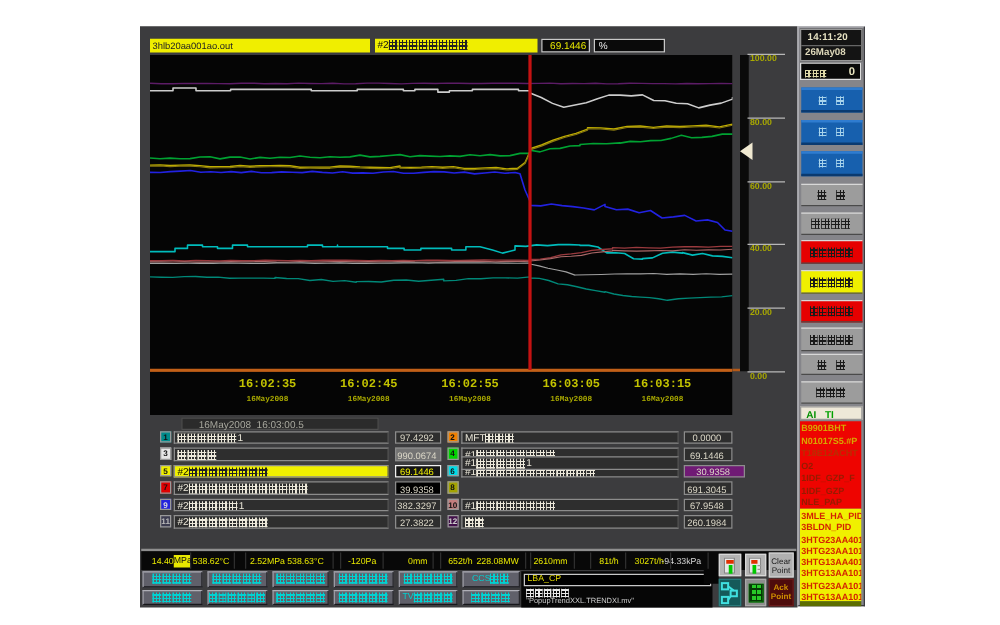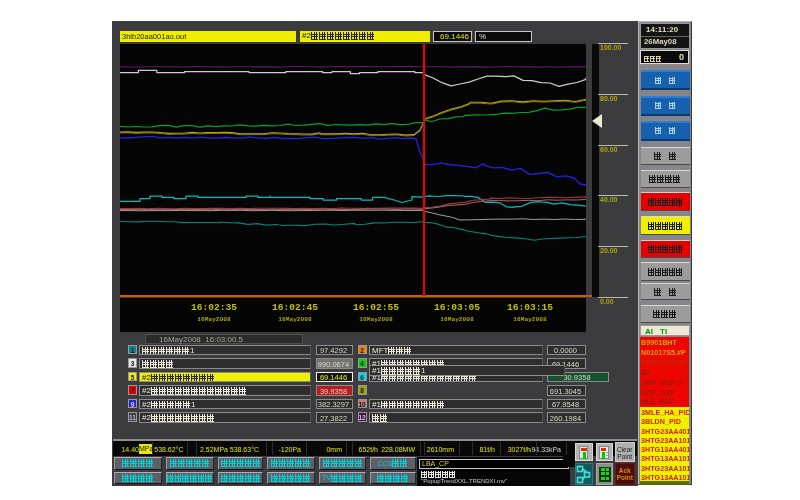--- a/index.html
+++ b/index.html
@@ -66,38 +66,38 @@
 <div class="lb" style="left:139px;top:344.5px;width:172px;background:#2e2e2e;color:#ece8da"><i class="cj"></i><i class="cj"></i><i class="cj"></i><i class="cj"></i><i class="cj"></i><i class="cj"></i><span class="lat">1</span></div>
 <div class="vb" style="left:316px;top:344.5px;width:37px;color:#dcd8c8;background:#2e2e2e;border-color:#8c8c8c">97.4292</div>
 <div class="sq" style="left:128px;top:358.05px;background:#e6e6e6;color:#111">3</div>
 <div class="lb" style="left:139px;top:358.05px;width:172px;background:#2e2e2e;color:#ece8da"><i class="cj"></i><i class="cj"></i><i class="cj"></i><i class="cj"></i></div>
 <div class="vb" style="left:316px;top:358.05px;width:37px;color:#dcd8c8;background:#737373;border-color:#8c8c8c">990.0674</div>
 <div class="sq" style="left:128px;top:371.6px;background:#f0f000;color:#111">5</div>
 <div class="lb" style="left:139px;top:371.6px;width:172px;background:#f0f000;color:#101000"><span class="lat">#2</span><i class="cj" style="width:7px;height:8px;background:repeating-linear-gradient(90deg,#222 0 1px,transparent 1px 2.7px),repeating-linear-gradient(0deg,#222 0 1px,transparent 1px 2.7px);"></i><i class="cj" style="width:7px;height:8px;background:repeating-linear-gradient(90deg,#222 0 1px,transparent 1px 2.7px),repeating-linear-gradient(0deg,#222 0 1px,transparent 1px 2.7px);"></i><i class="cj" style="width:7px;height:8px;background:repeating-linear-gradient(90deg,#222 0 1px,transparent 1px 2.7px),repeating-linear-gradient(0deg,#222 0 1px,transparent 1px 2.7px);"></i><i class="cj" style="width:7px;height:8px;background:repeating-linear-gradient(90deg,#222 0 1px,transparent 1px 2.7px),repeating-linear-gradient(0deg,#222 0 1px,transparent 1px 2.7px);"></i><i class="cj" style="width:7px;height:8px;background:repeating-linear-gradient(90deg,#222 0 1px,transparent 1px 2.7px),repeating-linear-gradient(0deg,#222 0 1px,transparent 1px 2.7px);"></i><i class="cj" style="width:7px;height:8px;background:repeating-linear-gradient(90deg,#222 0 1px,transparent 1px 2.7px),repeating-linear-gradient(0deg,#222 0 1px,transparent 1px 2.7px);"></i><i class="cj" style="width:7px;height:8px;background:repeating-linear-gradient(90deg,#222 0 1px,transparent 1px 2.7px),repeating-linear-gradient(0deg,#222 0 1px,transparent 1px 2.7px);"></i><i class="cj" style="width:7px;height:8px;background:repeating-linear-gradient(90deg,#222 0 1px,transparent 1px 2.7px),repeating-linear-gradient(0deg,#222 0 1px,transparent 1px 2.7px);"></i></div>
 <div class="vb" style="left:316px;top:371.6px;width:37px;color:#f0f000;background:#151515;border-color:#f0f0f0">69.1446</div>
 <div class="sq" style="left:128px;top:385.15px;background:#e00000;color:#111">7</div>
 <div class="lb" style="left:139px;top:385.15px;width:172px;background:#2e2e2e;color:#ece8da"><span class="lat">#2</span><i class="cj"></i><i class="cj"></i><i class="cj"></i><i class="cj"></i><i class="cj"></i><i class="cj"></i><i class="cj"></i><i class="cj"></i><i class="cj"></i><i class="cj"></i><i class="cj"></i><i class="cj"></i></div>
-<div class="vb" style="left:316px;top:385.15px;width:37px;color:#dcd8c8;background:#b91c1c;border-color:#8c8c8c">39.9358</div>
+<div class="vb" style="left:316px;top:385.15px;width:37px;color:#dcd8c8;background:#000000;border-color:#8c8c8c">39.9358</div>
 <div class="sq" style="left:128px;top:398.7px;background:#2424dc;color:#ddd">9</div>
 <div class="lb" style="left:139px;top:398.7px;width:172px;background:#2e2e2e;color:#ece8da"><span class="lat">#2</span><i class="cj"></i><i class="cj"></i><i class="cj"></i><i class="cj"></i><i class="cj"></i><span class="lat">1</span></div>
 <div class="vb" style="left:316px;top:398.7px;width:37px;color:#dcd8c8;background:#2e2e2e;border-color:#8c8c8c">382.3297</div>
 <div class="sq" style="left:128px;top:412.25px;background:#3c3c50;color:#bbb">11</div>
 <div class="lb" style="left:139px;top:412.25px;width:172px;background:#2e2e2e;color:#ece8da"><span class="lat">#2</span><i class="cj"></i><i class="cj"></i><i class="cj"></i><i class="cj"></i><i class="cj"></i><i class="cj"></i><i class="cj"></i><i class="cj"></i></div>
 <div class="vb" style="left:316px;top:412.25px;width:37px;color:#dcd8c8;background:#2e2e2e;border-color:#8c8c8c">27.3822</div>
 <div class="sq" style="left:357.5px;top:344.5px;background:#f08000;color:#111">2</div>
 <div class="lb" style="left:369px;top:344.5px;width:174px;background:#2e2e2e;color:#ece8da"><span class="lat">MFT</span><i class="cj"></i><i class="cj"></i><i class="cj"></i></div>
 <div class="vb" style="left:547px;top:344.5px;width:39px;color:#dcd8c8;background:#2e2e2e;border-color:#8c8c8c">0.0000</div>
 <div class="sq" style="left:357.5px;top:358.05px;background:#00d400;color:#111">4</div>
 <div class="lb" style="left:369px;top:358.05px;width:174px;background:#2e2e2e;color:#ece8da"><span class="lat">#1</span><i class="cj"></i><i class="cj"></i><i class="cj"></i><i class="cj"></i><i class="cj"></i><i class="cj"></i><i class="cj"></i><i class="cj"></i></div>
 <div class="vb" style="left:547px;top:358.05px;width:39px;color:#dcd8c8;background:#2e2e2e;border-color:#8c8c8c">69.1446</div>
 <div class="sq" style="left:357.5px;top:371.6px;background:#00dce8;color:#111">6</div>
 <div class="lb" style="left:369px;top:371.6px;width:174px;background:#2e2e2e;color:#ece8da"><span class="lat">#1</span><i class="cj"></i><i class="cj"></i><i class="cj"></i><i class="cj"></i><i class="cj"></i><i class="cj"></i><i class="cj"></i><i class="cj"></i><i class="cj"></i><i class="cj"></i><i class="cj"></i><i class="cj"></i></div>
-<div class="vb" style="left:547px;top:371.6px;width:62px;color:#dcd8c8;background:#14532d;border-color:#8c8c8c">30.9358</div>
+<div class="vb" style="left:547px;top:371.6px;width:49px;color:#dcd8c8;background:#701a75;border-color:#8c8c8c">30.9358</div>
 <div class="sq" style="left:357.5px;top:385.15px;background:#a3a300;color:#111">8</div>
-<div class="lb" style="left:369px;top:365px;width:196px;background:#2e2e2e;color:#ece8da"><span class="lat">#1</span><i class="cj"></i><i class="cj"></i><i class="cj"></i><i class="cj"></i><i class="cj"></i><span class="lat">1</span></div>
+<div class="lb" style="left:369px;top:365px;width:174px;background:#2e2e2e;color:#ece8da"><span class="lat">#1</span><i class="cj"></i><i class="cj"></i><i class="cj"></i><i class="cj"></i><i class="cj"></i><span class="lat">1</span></div>
 <div class="vb" style="left:547px;top:385.15px;width:39px;color:#dcd8c8;background:#2e2e2e;border-color:#8c8c8c">691.3045</div>
 <div class="sq" style="left:357.5px;top:398.7px;background:#c47e7e;color:#111">10</div>
 <div class="lb" style="left:369px;top:398.7px;width:174px;background:#2e2e2e;color:#ece8da"><span class="lat">#1</span><i class="cj"></i><i class="cj"></i><i class="cj"></i><i class="cj"></i><i class="cj"></i><i class="cj"></i><i class="cj"></i><i class="cj"></i></div>
 <div class="vb" style="left:547px;top:398.7px;width:39px;color:#dcd8c8;background:#2e2e2e;border-color:#8c8c8c">67.9548</div>
 <div class="sq" style="left:357.5px;top:412.25px;background:#42104a;color:#ccc">12</div>
 <div class="lb" style="left:369px;top:412.25px;width:174px;background:#2e2e2e;color:#ece8da"><i class="cj"></i><i class="cj"></i></div>
 <div class="vb" style="left:547px;top:412.25px;width:39px;color:#dcd8c8;background:#2e2e2e;border-color:#8c8c8c">260.1984</div>
 <div style="position:absolute;left:113px;top:439px;width:524px;height:1.5px;background:#8e8e8e"></div>
 <div style="position:absolute;left:113px;top:441px;width:524px;height:15px;background:#080808"></div>
 <div class="st" style="left:91px;width:48px;text-align:right;color:#e8e800">14.40</div>

